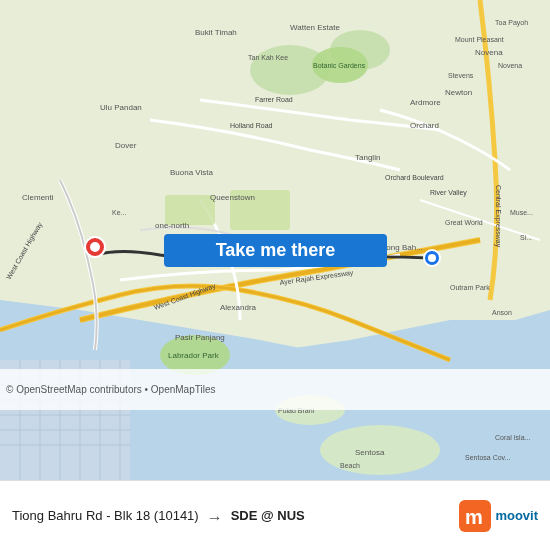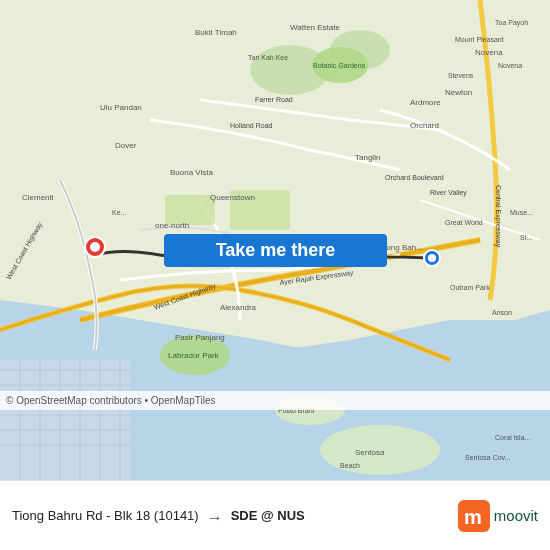--- a/index.html
+++ b/index.html
@@ -66,21 +66,21 @@
     }
 
     #copyright-bar {
       position: absolute;
       bottom: 70px;
       left: 0;
       width: 100%;
       background: rgba(255,255,255,0.8);
       font-size: 10px;
       color: #555;
-      padding: 4px 6px;
+      padding: 15px 6px;
       z-index: 5;
     }
 
     #origin-label {
       font-size: 13px;
       color: #222;
       font-weight: 500;
     }
 
     #arrow-icon {
@@ -99,23 +99,23 @@
       align-items: center;
       gap: 4px;
     }
 
     #moovit-icon {
       width: 32px;
       height: 32px;
     }
 
     .moovit-text {
-      font-size: 15px;
-      font-weight: normal;
-      color: #14532d;
+      font-size: 13px;
+      font-weight: bold;
+      color: #0369a1;
     }
   </style>
 </head>
 <body>
 
 <div id="map-container">
   
   <svg id="map-svg" viewBox="0 0 550 480" xmlns="http://www.w3.org/2000/svg">
 
     <rect width="550" height="480" fill="#b8d4e8"></rect>

